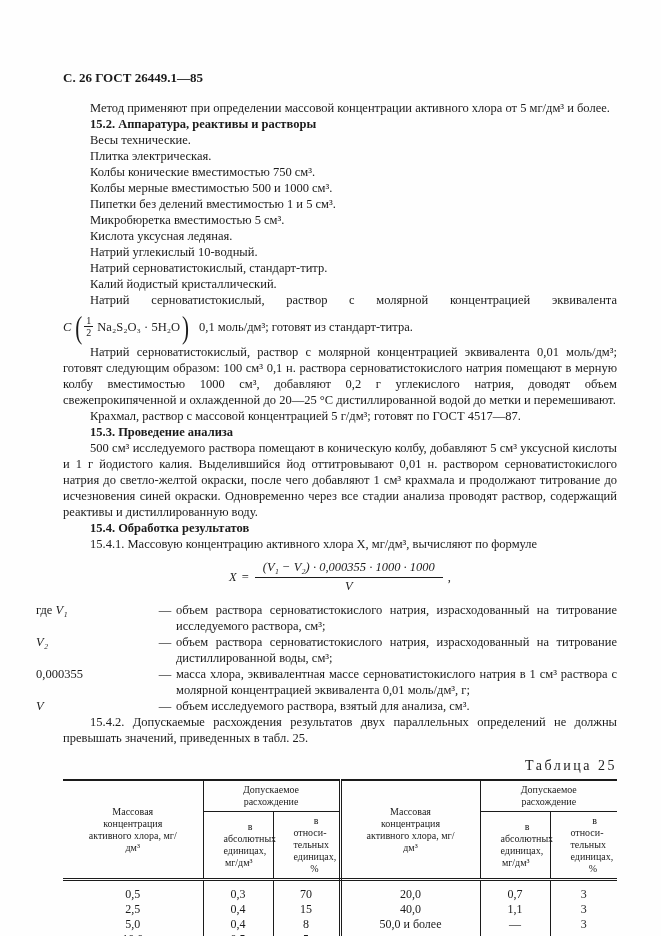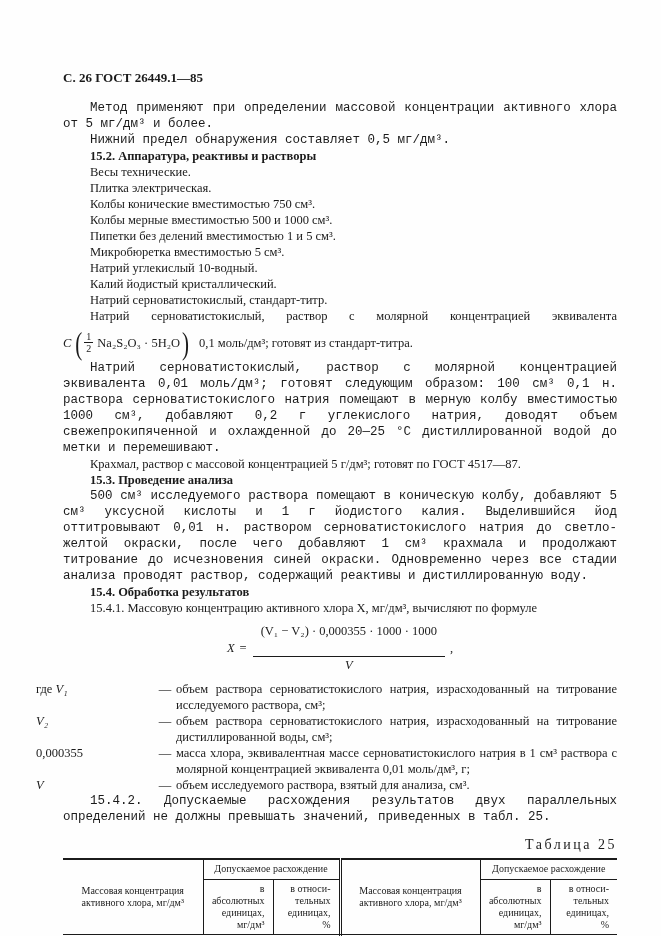--- a/index.html
+++ b/index.html
@@ -19,21 +19,20 @@
   .doc-header {
     font-weight: bold;
     font-size: 13px;
     margin-bottom: 14px;
   }
   .p {
     font-size: 12.5px;
     line-height: 16px;
     text-align: justify;
     text-indent: 27px;
-    font-family: Liberation Mono, monospace;
   }
   .line { font-size: 12.5px; line-height: 16px; text-indent: 27px; }
   .bold { font-weight: bold; }
   .justify-last { text-align: justify; text-align-last: justify; }
   .it { font-style: italic; }
 
   
   .chem-line {
     display: flex; align-items: center;
     font-size: 12.5px; line-height: 14px;
@@ -57,21 +56,21 @@
 
   
   .eq-line {
     display: flex; justify-content: center; align-items: center;
     font-size: 12.5px; line-height: 15px;
     margin: 8px 0 8px 0;
   }
   .eq-lhs { margin-right: 5px; }
   .eq-sign { margin-right: 6px; }
   .frac2 { display: inline-flex; flex-direction: column; align-items: center; }
-  .frac2 .num { border-bottom: 1px solid #1b1b1b; padding: 0 8px 17px 8px; }
+  .frac2 .num { border-bottom: 1px solid #1b1b1b; padding: 0 8px 2px 8px; font-style: italic; }
   .frac2 .den { padding-top: 1px; }
   .eq-tail { margin-left: 5px; align-self: center; }
 
   
   .defs { margin-left: -27px; }
   .def-row { display: flex; font-size: 12.5px; line-height: 16px; }
   .def-term { width: 118px; text-align: left; flex: 0 0 auto; }
   .def-dash { width: 22px; text-align: center; flex: 0 0 auto; }
   .def-text { flex: 1 1 auto; text-align: justify; }
 
@@ -85,57 +84,56 @@
   table {
     border-collapse: collapse;
     width: 554px;
     table-layout: fixed;
     border-top: 2px solid #1b1b1b;
   }
   td { vertical-align: middle; }
   thead td {
     font-size: 10px; line-height: 12px;
     text-align: center;
-    padding: 3px 8px;
+    padding: 3px 20px;
   }
   tr.h1 td.c-group { border-bottom: 1px solid #1b1b1b; height: 20px; }
   tr.h2 td { height: 48px; }
   thead td.c-conc { border-bottom: 3px double #1b1b1b; }
   tr.h2 td { border-bottom: 3px double #1b1b1b; text-align: right; }
   td.bl { border-left: 1px solid #1b1b1b; }
   td.dl { border-left: 3px double #1b1b1b; }
   tbody td {
     font-size: 12px; line-height: 15px;
-    text-align: right;
+    text-align: center;
     padding: 0 4px;
-    font-weight: bold;
   }
   tbody tr.first td { padding-top: 6px; }
   tbody tr.last td { padding-bottom: 16px; }
 </style>
 </head>
 <body>
 
 <div class="page">
 
   <div class="doc-header">С. 26 ГОСТ 26449.1—85</div>
 
   <p class="p">Метод применяют при определении массовой концентрации активного хлора от 5 мг/дм³ и более.</p>
-  <p class="p">Нижний предел обнаружения составляет 0,5 мг/дм³.</p>
 
   <div class="line bold">15.2. Аппаратура, реактивы и растворы</div>
   <div class="line">Весы технические.</div>
   <div class="line">Плитка электрическая.</div>
   <div class="line">Колбы конические вместимостью 750 см³.</div>
   <div class="line">Колбы мерные вместимостью 500 и 1000 см³.</div>
   <div class="line">Пипетки без делений вместимостью 1 и 5 см³.</div>
   <div class="line">Микробюретка вместимостью 5 см³.</div>
+  <div class="line">Кислота уксусная ледяная.</div>
   <div class="line">Натрий углекислый 10-водный.</div>
+  <div class="line">Натрий серноватистокислый, стандарт-титр.</div>
   <div class="line">Калий йодистый кристаллический.</div>
-  <div class="line">Натрий серноватистокислый, стандарт-титр.</div>
   <div class="line justify-last">Натрий серноватистокислый, раствор с молярной концентрацией эквивалента</div>
 
   <div class="chem-line">
     <span class="it">C</span>
       <span class="paren">(</span>
       <span class="frac">
         <span class="fn">1</span>
         <span class="fd">2</span>
       </span>
       <span>Na₂S₂O₃ · 5H₂O</span>

